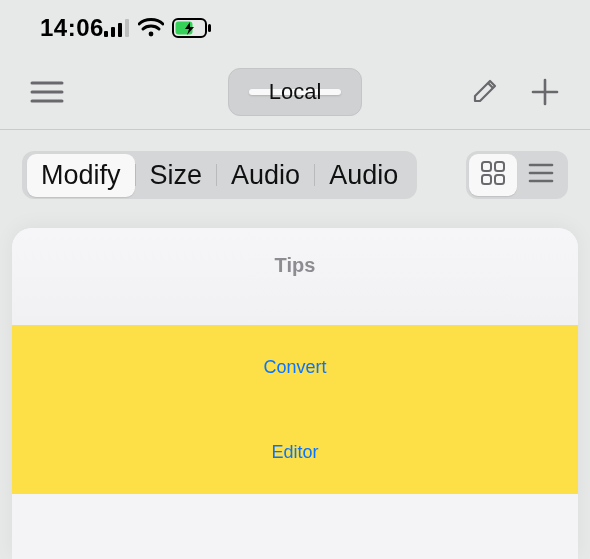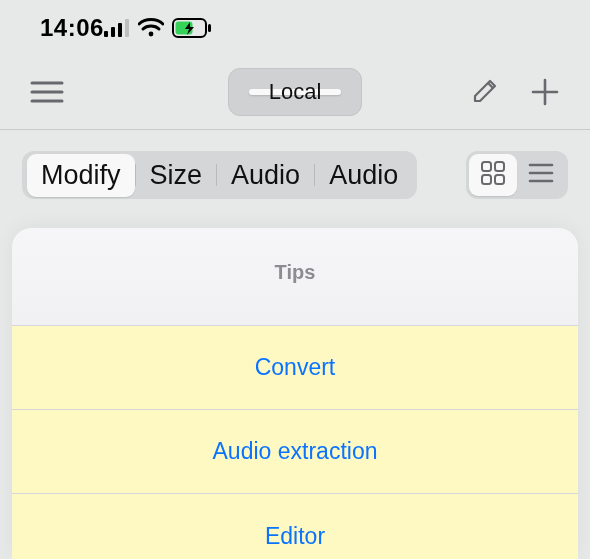--- a/index.html
+++ b/index.html
@@ -125,36 +125,36 @@
     border-top-left-radius: 20px;
     border-top-right-radius: 20px;
     overflow: hidden;
     box-shadow: 0 -2px 20px rgba(0,0,0,0.05);
   }
   .sheet-header {
     height: 98px;
     display: flex;
     align-items: flex-start;
     justify-content: center;
-    padding-top: 33px;
+    padding-top: 26px;
     font-size: 20px;
     font-weight: 600;
     color: #8c8c91;
     border-bottom: 1px solid #d7d7da;
     background: linear-gradient(#f6f6f8, #f1f1f3);
   }
   .sheet-item {
     height: 84px;
     display: flex;
     align-items: center;
     justify-content: center;
-    font-size: 23px;
+    font-size: 18px;
     color: #0a73ff;
     border-bottom: 1px solid #d7d7da;
-    background: #fef9c3;
+    background: #fde047;
     cursor: pointer;
   }
   .sheet-item:last-child { border-bottom: none; }
 
   .icon-btn { cursor: pointer; display:flex; align-items:center; justify-content:center; }
 </style>
 </head>
 <body>
 
 <div class="status-bar">
@@ -248,15 +248,14 @@
       </span>
     </div>
   </div>
 </div>
 
 <div class="scrim"></div>
 
 <div class="sheet">
   <div class="sheet-header">Tips</div>
   <div class="sheet-item">Convert</div>
-  <div class="sheet-item">Audio extraction</div>
   <div class="sheet-item">Editor</div>
 </div>
 
 </body></html>

